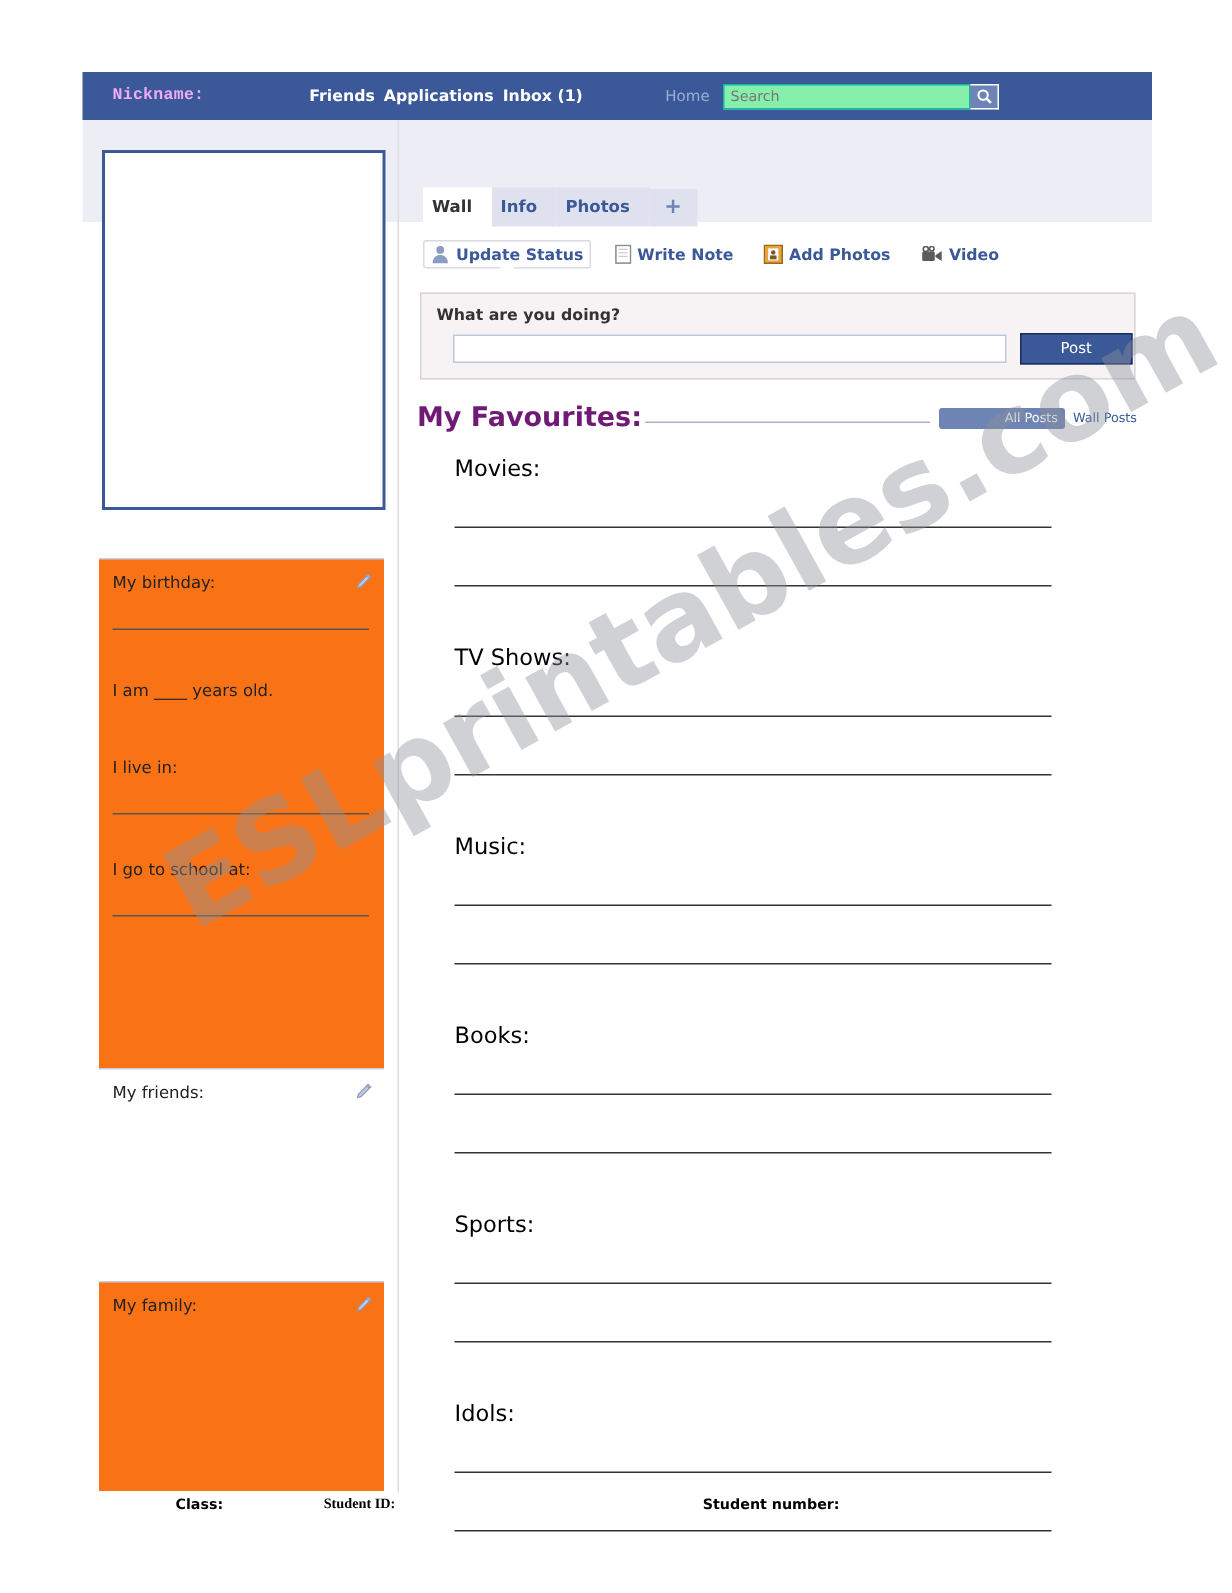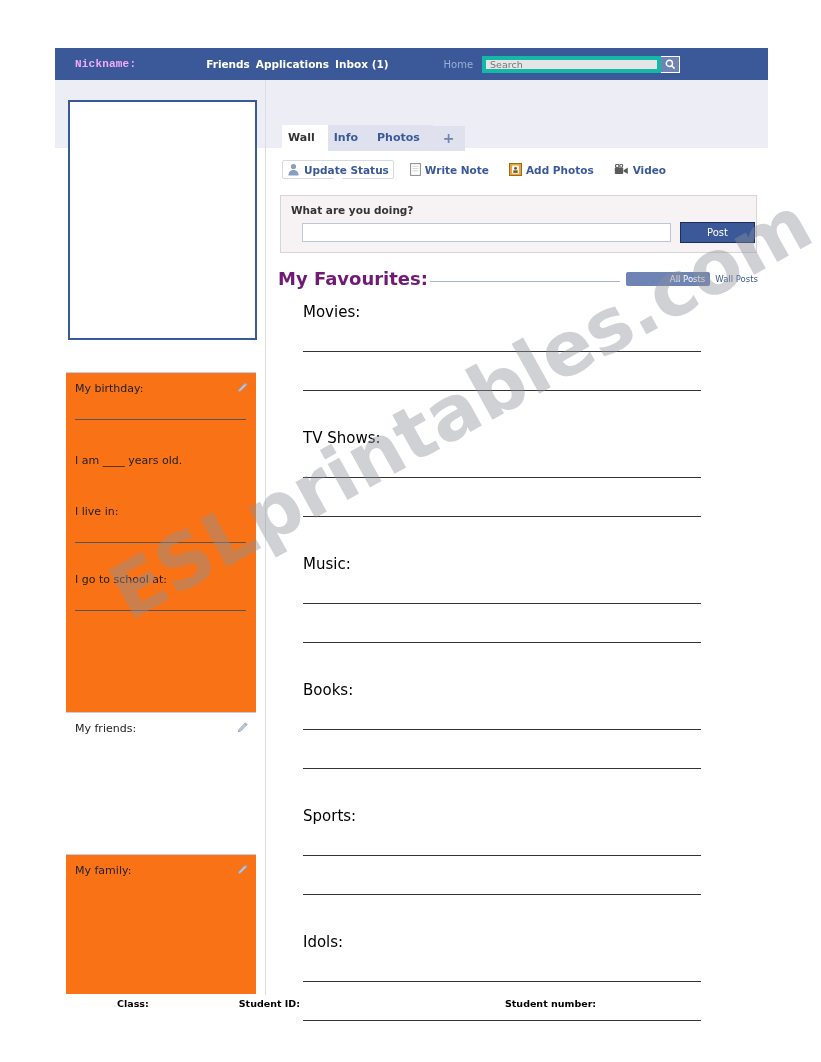--- a/index.html
+++ b/index.html
@@ -53,23 +53,23 @@
     text-decoration: none;
     white-space: nowrap;
   }
   .searchwrap {
     display: flex;
     align-items: stretch;
     margin-left: 9px;
     height: 17px;
   }
   .searchbox {
-    width: 179px;
-    background: #e5e5e5;
-    border: 4px solid #14b8a6;
+    width: 165px;
+    background: #86efac;
+    border: 1px solid #14b8a6;
     font-size: 9.5px;
     color: #777777;
     display: flex;
     align-items: center;
     padding-left: 4px;
     box-sizing: border-box;
     font-family: "DejaVu Sans", "Liberation Sans", sans-serif;
   }
   .searchbtn {
     width: 19px;
@@ -294,21 +294,21 @@
     position: absolute;
     left: 55px; top: 998px;
     width: 713px;
     display: flex;
     font-size: 9.5px;
     font-weight: bold;
     color: #000000;
   }
   .footer div { white-space: nowrap; }
   .f1 { margin-left: 62px; }
-  .f2 { margin-left: 90px; }
+  .f2 { margin-left: 67px; font-family: Liberation Serif, serif; }
   .f3 { margin-left: 205px; }
 
   
   .watermark {
     position: absolute;
     left: 0; top: 0;
     width: 821px; height: 1062px;
     pointer-events: none;
   }
   .wm-text {

